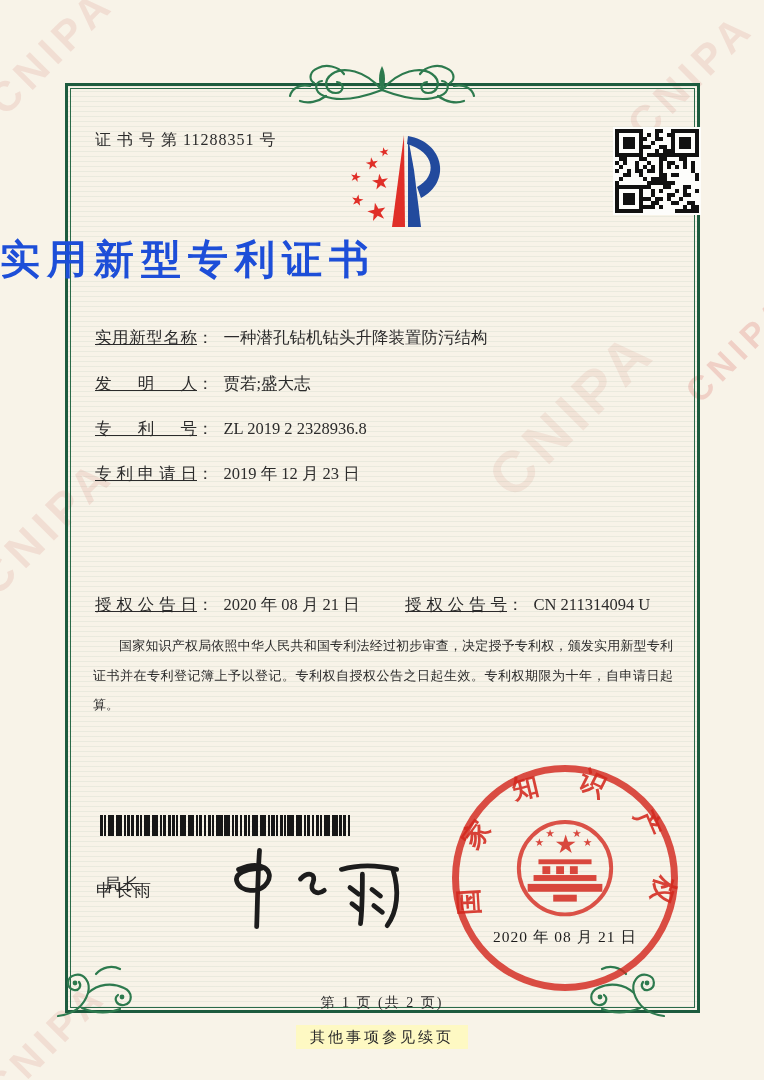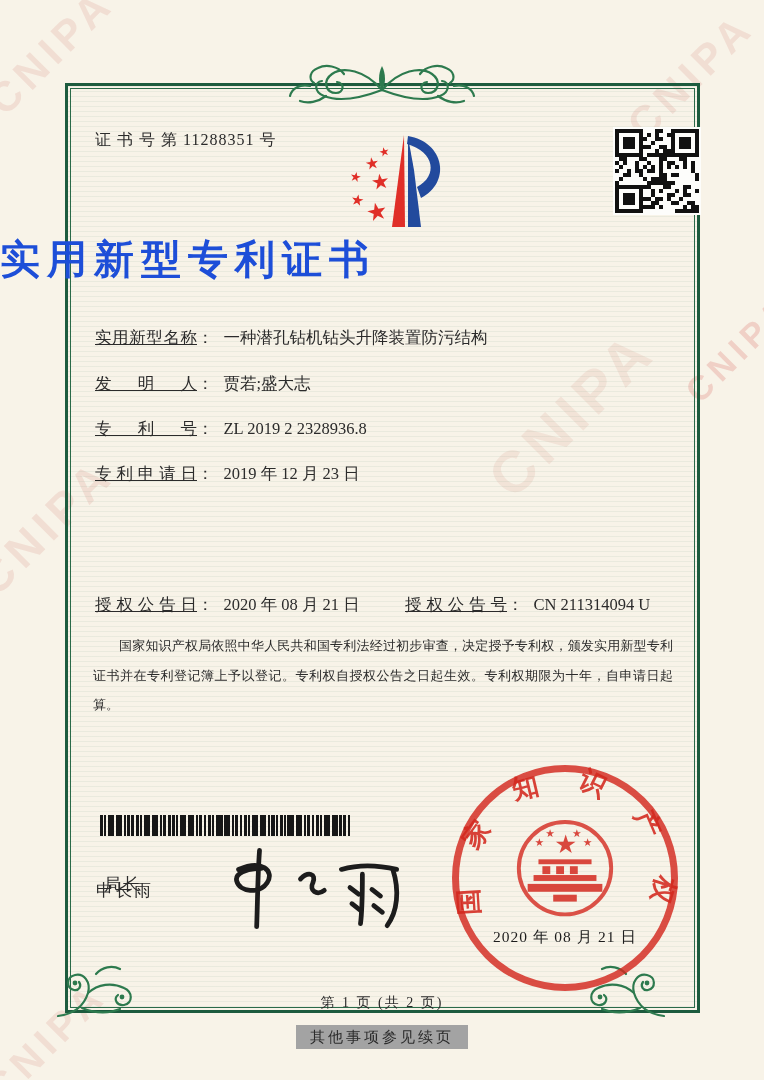--- a/index.html
+++ b/index.html
@@ -39,21 +39,21 @@
   .sig-name{position:absolute;left:96px;top:879px;font-size:17px;letter-spacing:2px;}
   .signature{position:absolute;left:210px;top:842px;}
   
   .seal{position:absolute;left:452px;top:765px;width:226px;height:226px;}
   .seal-ring{position:absolute;inset:0;border:7px solid rgba(211,40,30,0.82);border-radius:50%;}
   .seal svg{position:absolute;inset:0;}
   .seal-date{position:absolute;left:452px;top:927px;width:226px;text-align:center;
              font-size:15.5px;color:#1d1d1d;letter-spacing:1px;}
   .pagination{position:absolute;left:0;top:976px;width:764px;text-align:center;font-size:14px;letter-spacing:2px;margin-top:18px;}
   .footnote{position:absolute;left:0;top:1028px;width:764px;text-align:center;font-size:15px;}
-  .footnote span{background:#a3a3a3;padding:4px 14px;letter-spacing:3px;text-align:center;}
+  .footnote span{background:#fef9c3;padding:4px 14px;letter-spacing:3px;text-align:center;}
   .ornament-top{position:absolute;left:277px;top:60px;}
   .ornament-bl{position:absolute;left:52px;top:962px;}
   .ornament-br{position:absolute;left:578px;top:962px;transform:scaleX(-1);}
   .green{stroke:#2d7a4e;fill:none;stroke-width:2.2;stroke-linecap:round;}
 </style>
 </head>
 <body>
 
 <div class="page">
 

